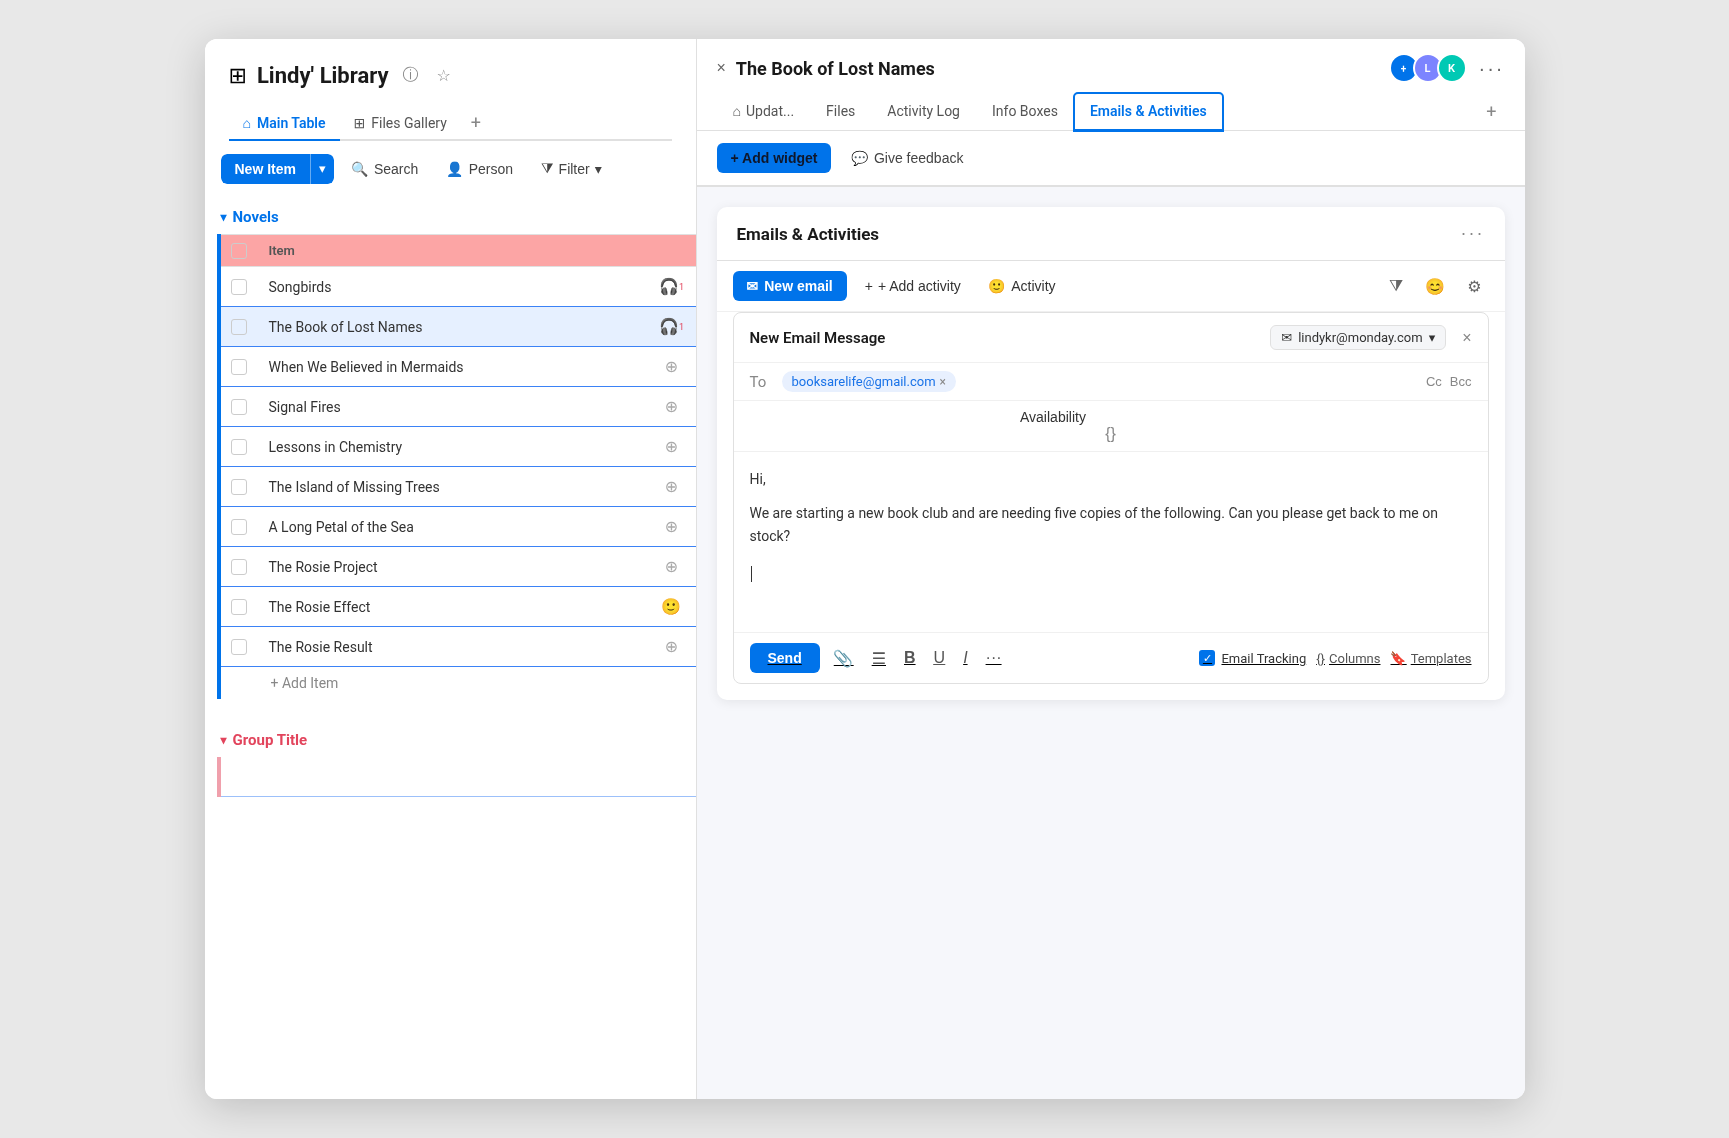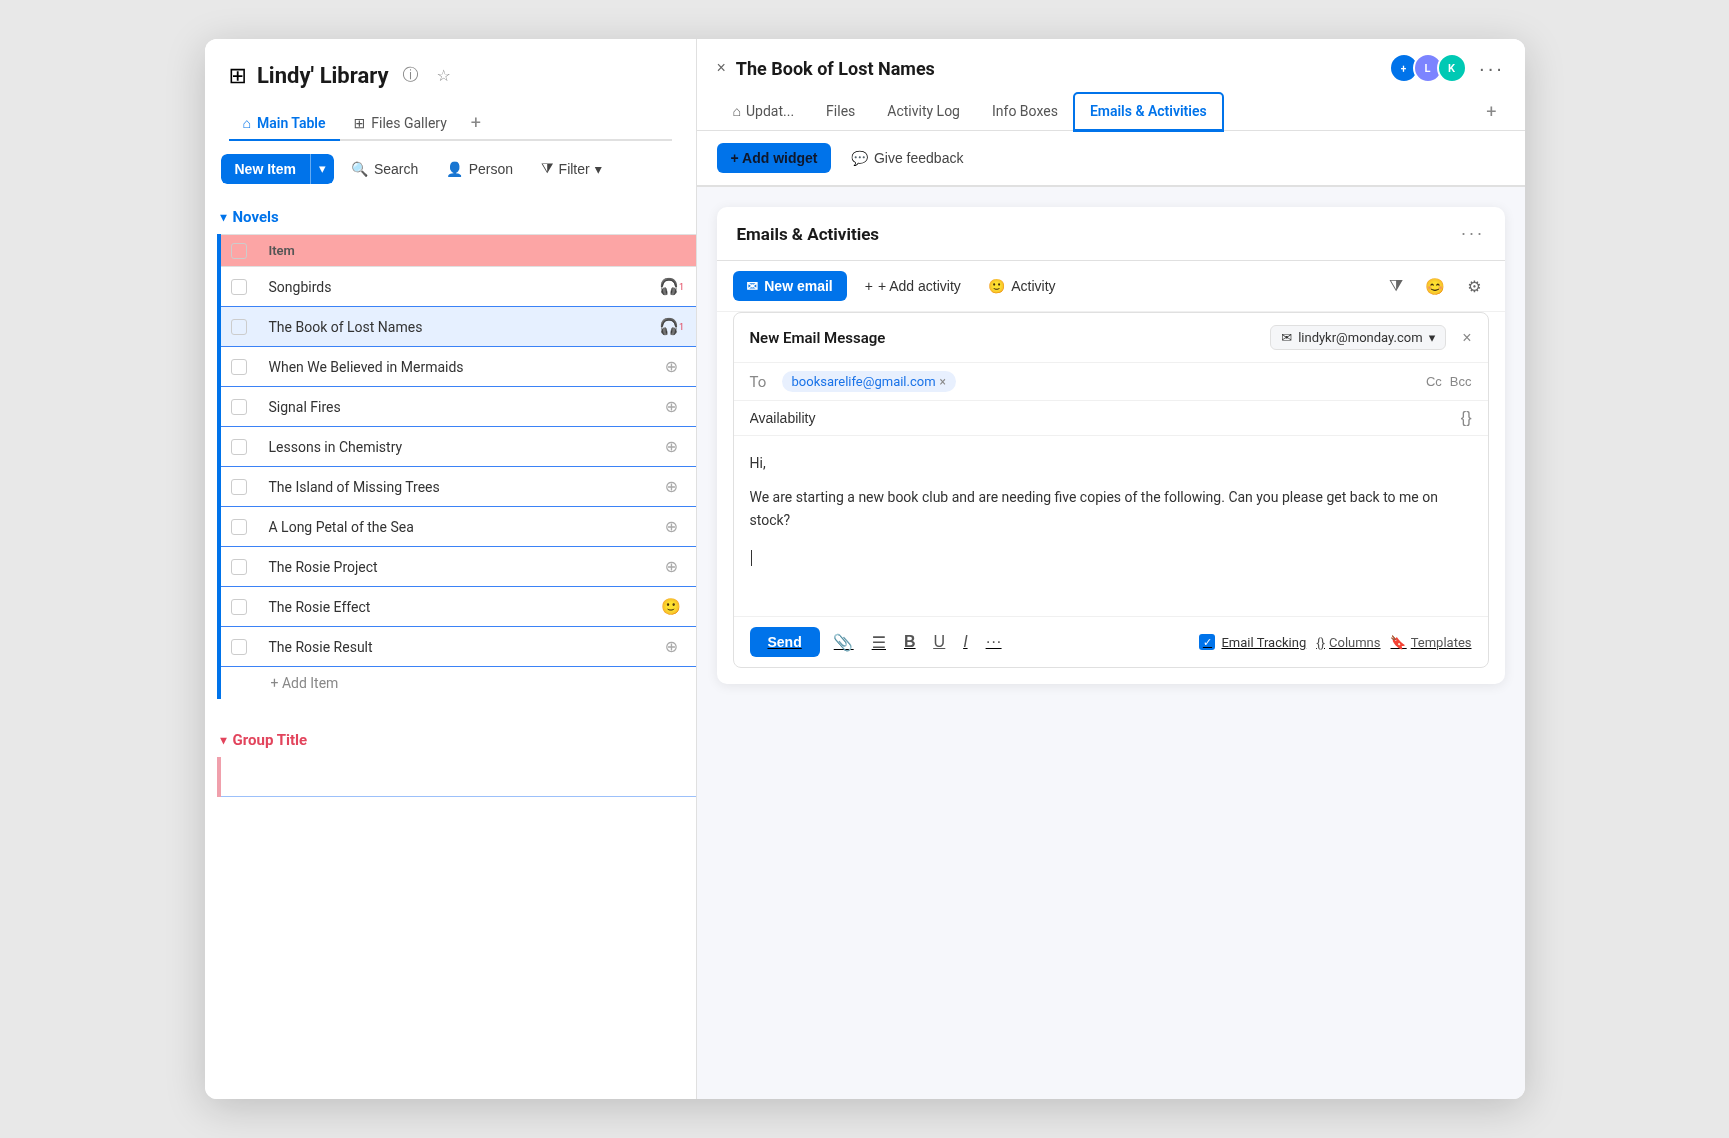--- a/index.html
+++ b/index.html
@@ -458,20 +458,21 @@
     .cc-btn {
       font-size: 13px; color: #888; cursor: pointer;
       background: none; border: none;
     }
     .compose-subject-row {
       display: flex;
       align-items: center;
       padding: 8px 16px;
       border-bottom: 1px solid #f0f0f0;
       justify-content: space-between;
+      flex-direction: column;
     }
     .compose-subject-input {
       border: none; outline: none;
       font-size: 14px; color: #333;
       flex: 1;
       background: transparent;
     }
     .compose-template-btn {
       background: none; border: none; cursor: pointer;
       color: #888; font-size: 16px;

